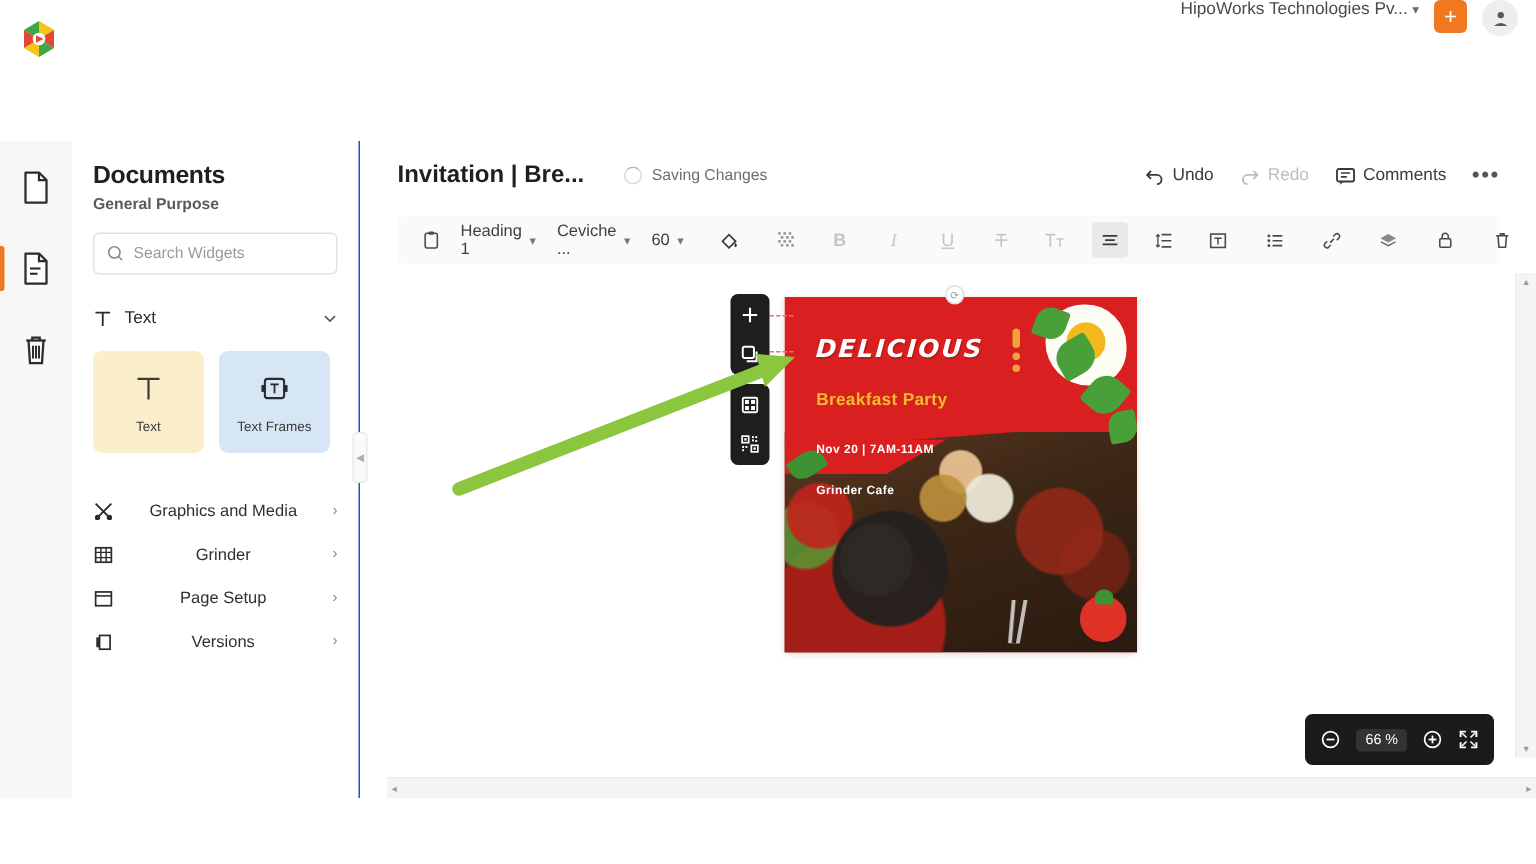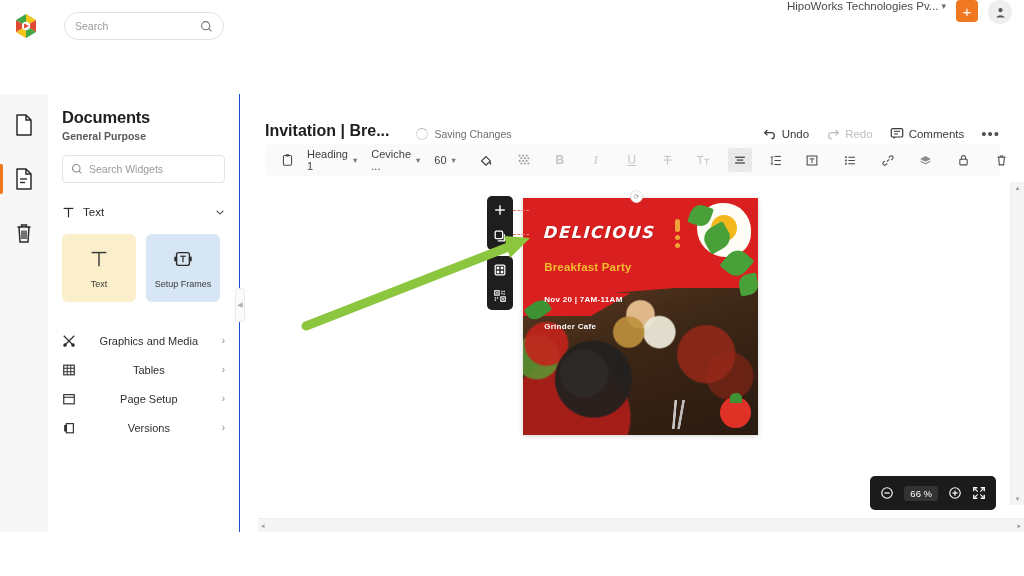--- a/index.html
+++ b/index.html
@@ -92,21 +92,21 @@
   .collapse-handle {
     position:absolute; left:235px; top:288px; width:10px; height:34px;
     background:#fafafa; border:1px solid #eaeaea; border-radius:3px;
     display:flex; align-items:center; justify-content:center;
     font-size:7px; color:#b0b0b0; z-index:6;
   }
 
   
   .dochead {
     position:absolute; left:240px; top:94px; width:784px; height:46px;
-    background:#fff; display:flex; align-items:flex-end;
+    background:#fff; display:flex; align-items:center;
   }
   .doc-title { margin-left:25px; font-size:16px; font-weight:bold; color:#1f1f1f; }
   .saving { margin-left:26px; display:flex; align-items:center; gap:7px; }
   .saving .stxt { font-size:10.5px; color:#6f6f6f; }
   .spinner {
     width:12px; height:12px; border-radius:50%;
     border:1.6px solid #d8d8d8; border-top-color:#b5b5b5;
   }
   .dochead-right {
     position:absolute; right:24px; display:flex; align-items:center; gap:17px;
@@ -306,31 +306,20 @@
         <path d="M14,2 L24,8 L14,14 Z" fill="#f5c518"></path>
         <path d="M24,8 L24,20 L14,14 Z" fill="#e24b33"></path>
         <path d="M24,20 L14,26 L14,14 Z" fill="#3fa845"></path>
         <path d="M14,26 L4,20 L14,14 Z" fill="#f5c518"></path>
         <path d="M4,20 L4,8 L14,14 Z" fill="#e24b33"></path>
         <path d="M4,8 L14,2 L14,14 Z" fill="#3fa845"></path>
         <circle cx="14" cy="14" r="4.2" fill="#fff"></circle>
         <path d="M12,11.5 L17,14 L12,16.5 Z" fill="#e24b33"></path>
       </svg>
     </div>
-    <div class="search-wrap">
-      <div class="search-box">
-        <span class="ph">Search</span>
-        <span>
-          <svg width="13" height="13" viewBox="0 0 16 16">
-              <circle cx="7" cy="7" r="5" fill="none" stroke="#707070" stroke-width="1.3"></circle>
-              <line x1="10.7" y1="10.7" x2="14" y2="14" stroke="#707070" stroke-width="1.3"></line>
-            </svg>
-        </span>
-      </div>
-    </div>
     <div class="topbar-right">
       <div style="display:flex;align-items:center;">
         <span class="org-name">HipoWorks Technologies Pv...</span>
         <span class="chev-sm">▾</span>
       </div>
       <div class="plus-btn">
         <span>+</span>
       </div>
       <div class="avatar-btn">
         <span>
@@ -418,21 +407,21 @@
       <div class="tile blue">
         <span>
           <svg width="22" height="22" viewBox="0 0 24 24">
             <rect x="5" y="5" width="14" height="14" rx="2" fill="none" stroke="#2b2b2b" stroke-width="1.5"></rect>
             <line x1="9" y1="9" x2="15" y2="9" stroke="#2b2b2b" stroke-width="1.3"></line>
             <line x1="12" y1="9" x2="12" y2="15.5" stroke="#2b2b2b" stroke-width="1.3"></line>
             <rect x="2.5" y="9.5" width="3" height="5" fill="#2b2b2b"></rect>
             <rect x="18.5" y="9.5" width="3" height="5" fill="#2b2b2b"></rect>
           </svg>
         </span>
-        <span class="tlabel">Setup Frames</span>
+        <span class="tlabel">Text Frames</span>
       </div>
     </div>
 
     <div class="nav-list">
       <div class="nav-row">
         <span>
           <svg width="14" height="14" viewBox="0 0 16 16">
               <path d="M2 2 L14 14 M14 2 L2 14" stroke="#2b2b2b" stroke-width="1.4"></path>
               <circle cx="3.5" cy="12.5" r="2" fill="#2b2b2b"></circle>
               <circle cx="12.5" cy="12.5" r="2" fill="#2b2b2b"></circle>
@@ -444,21 +433,21 @@
       <div class="nav-row">
         <span>
           <svg width="14" height="14" viewBox="0 0 16 16">
               <rect x="2" y="2.5" width="12" height="11" fill="none" stroke="#2b2b2b" stroke-width="1.3"></rect>
               <line x1="2" y1="6" x2="14" y2="6" stroke="#2b2b2b" stroke-width="1.1"></line>
               <line x1="2" y1="10" x2="14" y2="10" stroke="#2b2b2b" stroke-width="1.1"></line>
               <line x1="6" y1="2.5" x2="6" y2="13.5" stroke="#2b2b2b" stroke-width="1.1"></line>
               <line x1="10" y1="2.5" x2="10" y2="13.5" stroke="#2b2b2b" stroke-width="1.1"></line>
             </svg>
         </span>
-        <span class="nlbl">Tables</span>
+        <span class="nlbl">Grinder</span>
         <span class="narrow">›</span>
       </div>
       <div class="nav-row">
         <span>
           <svg width="14" height="14" viewBox="0 0 16 16">
               <rect x="2" y="3" width="12" height="10.5" fill="none" stroke="#2b2b2b" stroke-width="1.3"></rect>
               <line x1="2" y1="6" x2="14" y2="6" stroke="#2b2b2b" stroke-width="1.2"></line>
             </svg>
         </span>
         <span class="nlbl">Page Setup</span>

